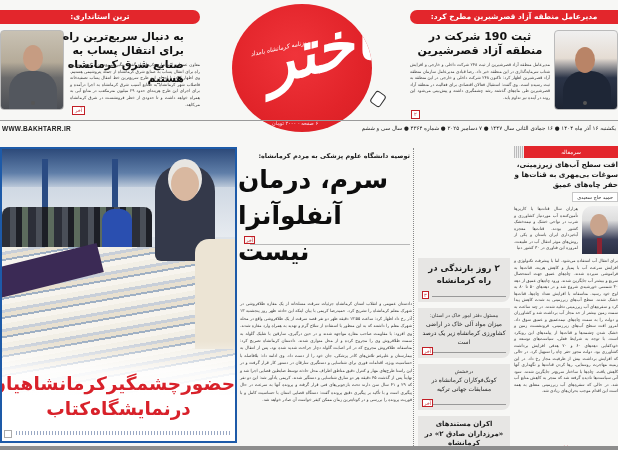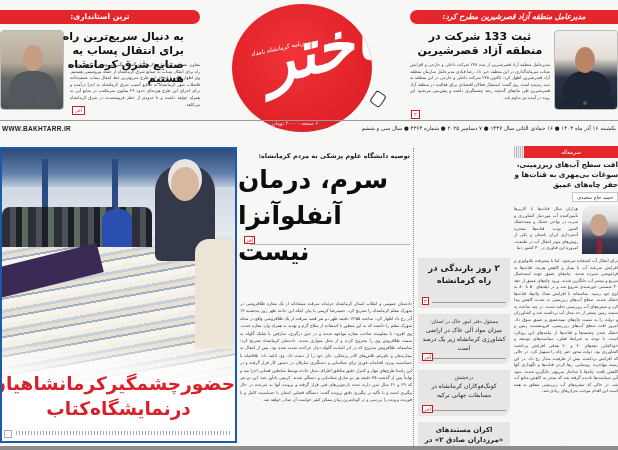--- a/index.html
+++ b/index.html
@@ -8,21 +8,21 @@
   .page { position: absolute; left: 0; top: 0; width: 618px; height: 450px; background: #f7f7f5; }
 
   
   .top-left, .top-right { position: absolute; top: 10px; height: 110px; }
   .top-left { left: 0; width: 200px; }
   .top-right { left: 410px; width: 208px; }
   .kicker-bar {
     height: 14px; background: #e3262c; color: #fff; font-size: 7.5px; font-weight: bold;
     text-align: center; line-height: 14px; border-radius: 0 7px 7px 0; direction: rtl;
   }
-  .top-right .kicker-bar { border-radius: 7px 0 0 7px; font-style: italic; }
+  .top-right .kicker-bar { border-radius: 7px 0 0 7px; }
   .portrait {
     position: absolute; top: 20px; width: 64px; height: 80px; border: 1px solid #bbb; border-radius: 4px; overflow: hidden;
     background: linear-gradient(180deg,#c9c2b4 0%,#b5ab99 40%,#6b6b6b 60%,#4c4f55 100%);
   }
   .top-left .portrait { left: 0; }
   .top-right .portrait { right: 0; background: linear-gradient(180deg,#f0f0f0 0%,#e5dcd3 35%,#2b3447 60%,#1d2433 100%); }
   .portrait .head {
     position: absolute; left: 22px; top: 14px; width: 20px; height: 26px; border-radius: 50%; background: #c69c82;
   }
   .portrait .body-shape {
@@ -163,21 +163,21 @@
   </div>
   <div class="logo-swoosh"></div>
 
   <section class="top-right">
     <div class="kicker-bar">مدیرعامل منطقه آزاد قصرشیرین مطرح کرد:</div>
     <div class="portrait">
       <div class="body-shape"></div>
       <div class="head"></div>
       <div class="portrait-dot"></div>
     </div>
-    <h2 class="story-head">ثبت 133 شرکت در منطقه آزاد قصرشیرین</h2>
+    <h2 class="story-head">ثبت 190 شرکت در منطقه آزاد قصرشیرین</h2>
     <p class="story-body">مدیرعامل منطقه آزاد قصرشیرین از ثبت ۲۴۸ شرکت داخلی و خارجی و افزایش شتاب سرمایه‌گذاری در این منطقه خبر داد. رضا قبادی مدیرعامل سازمان منطقه آزاد قصرشیرین اظهار کرد: تاکنون ۲۴۸ شرکت داخلی و خارجی در این منطقه به ثبت رسیده است. وی گفت: استقبال فعالان اقتصادی برای فعالیت در منطقه آزاد قصرشیرین طی ماه‌های گذشته رشد چشمگیری داشته و پیش‌بینی می‌شود این روند در آینده نیز تداوم یابد.</p>
     <span class="page-ref" style="left:1px; top:100px;">۲</span>
   </section>
 
   <div class="dateline">
     <span class="site-url">WWW.BAKHTARR.IR</span>
     <span class="date-text">یکشنبه ۱۶ آذر ماه ۱۴۰۴ ● ۱۶ جمادی الثانی سال ۱۴۴۷ ● ۷ دسامبر ۲۰۲۵ ● شماره ۴۳۶۴ ● سال سی و ششم</span>
   </div>
 
   <figure class="main-photo">
@@ -205,21 +205,21 @@
     <div class="lead-kicker">توصیه دانشگاه علوم پزشکی به مردم کرمانشاه:</div>
     <h1 class="lead-title">سرم، درمان آنفلوآنزا نیست</h1>
     <span class="lead-ref">آخر</span>
     <div class="divider-line" style="top:104px;"></div>
     <p class="sub-body">دادستان عمومی و انقلاب استان کرمانشاه جزئیات سرقت مسلحانه از یک مغازه طلافروشی در شهرک معلم کرمانشاه را تشریح کرد. حمیدرضا کریمی با بیان اینکه این حادثه ظهر روز پنجشنبه ۱۳ آذر رخ داد اظهار کرد: ساعت ۱۳:۵۵ دقیقه ظهر دو نفر قصد سرقت از یک طلافروشی واقع در محله شهرک معلم را داشتند که به این منظور با استفاده از سلاح گرم و تهدید به همراه وارد مغازه شدند. وی افزود: با مقاومت صاحب مغازه مواجهه شدند و در حین درگیری، سارقین با شلیک گلوله به سمت طلافروش وی را مجروح کرده و از محل متواری شدند. دادستان کرمانشاه تصریح کرد: متاسفانه طلافروش مجروح که در اثر اصابت گلوله دچار جراحت شدید شده بود، پس از انتقال به بیمارستان و علیرغم تلاش‌های کادر پزشکی، جان خود را از دست داد. وی ادامه داد: بلافاصله با حساسیت ویژه، اقدامات فوری برای شناسایی و دستگیری سارقان در دستور کار قرار گرفت و در این راستا طرح‌های مهار و کنترل دقیق مناطق اطراف محل حادثه توسط ضابطین قضایی اجرا شد و نهایتاً پس از گذشت ۴۵ دقیقه هر دو سارق شناسایی و دستگیر شدند. کریمی یادآور شد: این دو نفر که ۲۹ و ۴۱ سال سن دارند تحت بازجویی‌های فنی قرار گرفته و پرونده آنها به سرعت در حال پیگیری است و با تأکید بر پیگیری دقیق پرونده گفت: دستگاه قضایی استان با حساسیت کامل و با فوریت پرونده را بررسی و در کوتاه‌ترین زمان ممکن کیفر خواست آن صادر خواهد شد.</p>
   </section>
 
   <div class="dotted-sep"></div>
 
   <section class="briefs-col">
-    <div class="brief" style="height:50px;">
+    <div class="brief" style="height:44px;">
       <div class="b-title">۳ روز بارندگی در راه کرمانشاه</div>
       <div class="b-rule"></div>
       <span class="b-ref">۳</span>
     </div>
     <div class="brief" style="height:50px;">
       <div class="b-kicker">مسئول دفتر امور خاک در استان:</div>
       <div class="b-title small">میزان مواد آلی خاک در اراضی کشاورزی کرمانشاه زیر یک درصد است</div>
       <div class="b-rule"></div>
       <span class="b-ref">آخر</span>
     </div>

